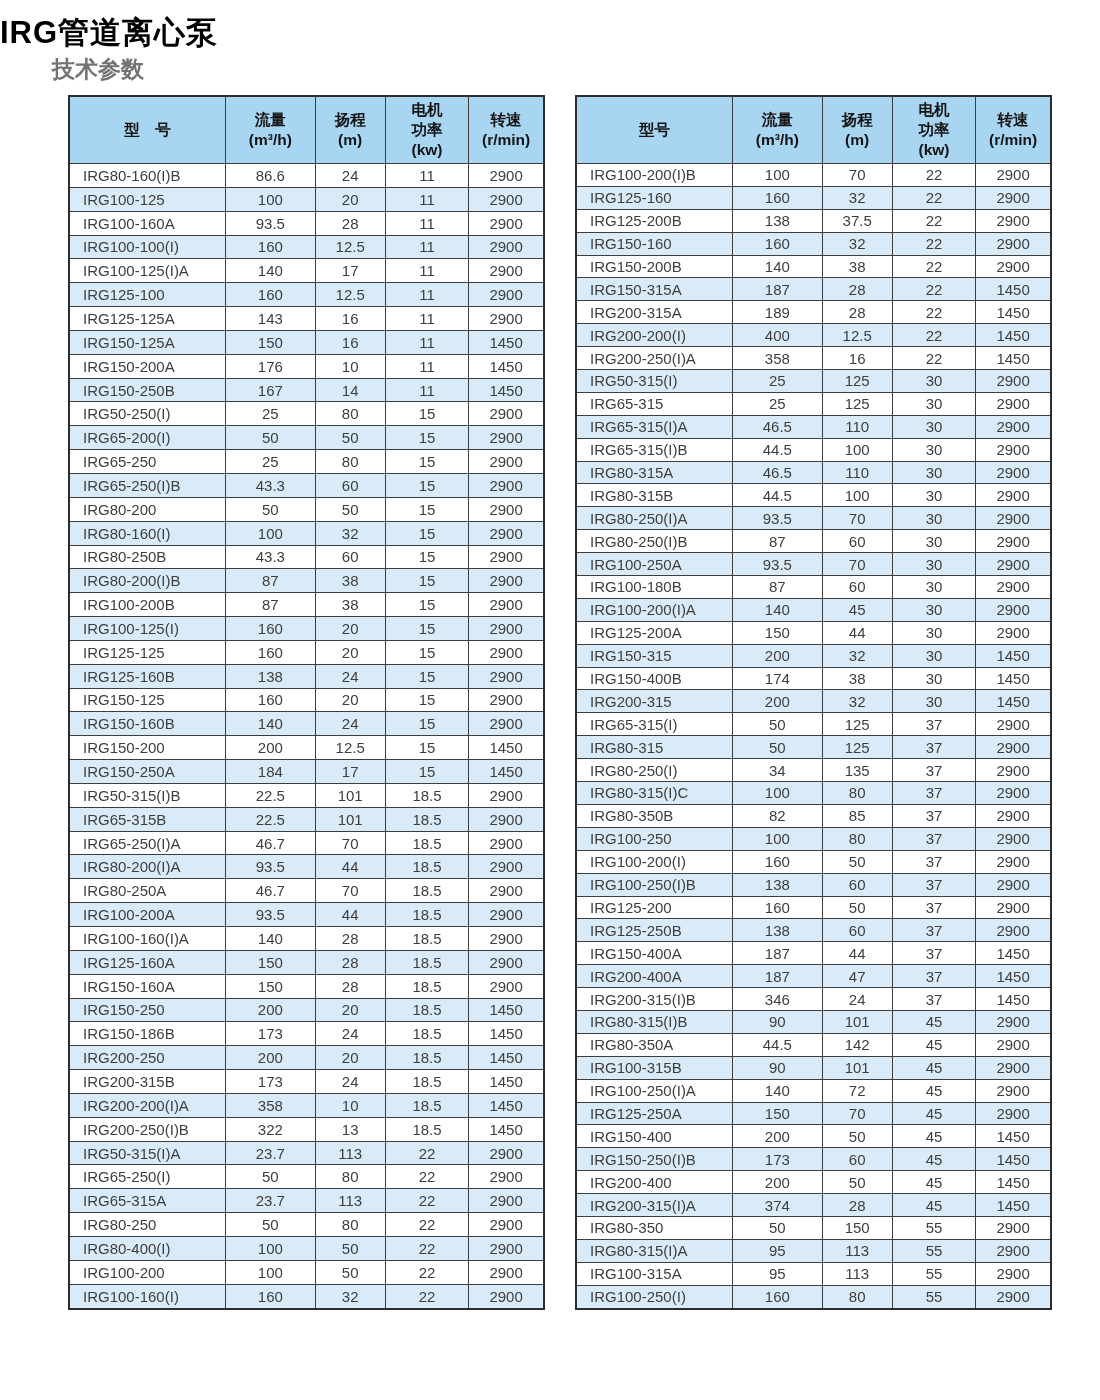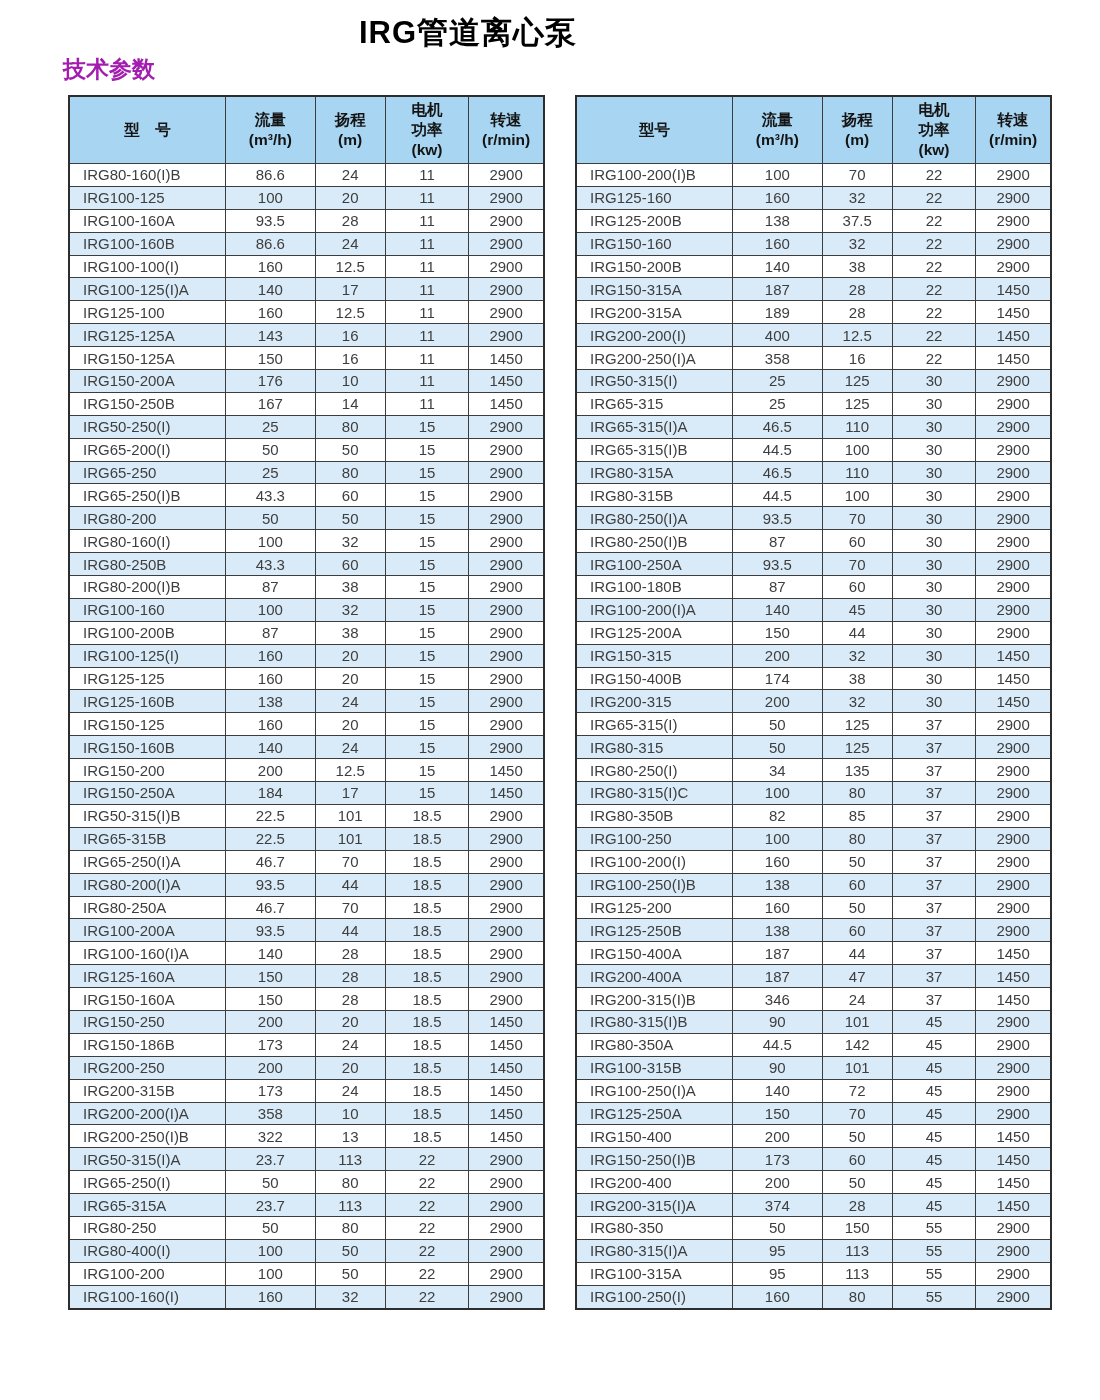--- a/index.html
+++ b/index.html
@@ -5,27 +5,27 @@
   html,body{margin:0;padding:0;}
   body{
     width:1100px;height:1400px;
     background:#ffffff;
     font-family:"Liberation Sans","DejaVu Sans",sans-serif;
     position:relative;
     -webkit-font-smoothing:antialiased;
   }
   .page-title{
     position:absolute;top:12px;left:0;width:936px;
-    margin:0;text-align:center;
+    margin:0;text-align:left;
     font-size:31px;font-weight:bold;color:#000;
     letter-spacing:1px;
   }
   .section-title{
-    position:absolute;top:54px;left:63px;
-    margin:0;font-size:23px;font-weight:bold;color:#a21caf;
+    position:absolute;top:54px;left:52px;
+    margin:0;font-size:23px;font-weight:bold;color:#737373;
   }
   .tables-wrap{
     position:absolute;top:95px;left:68px;
     display:flex;gap:30px;
   }
   table.spec{
     border-collapse:collapse;
     table-layout:fixed;
     width:477px;
     border:2px solid #2d2d2d;
@@ -109,27 +109,20 @@
           <td class="num">2900</td>
         </tr>
         <tr>
           <td class="model">IRG100-160A</td>
           <td class="num">93.5</td>
           <td class="num">28</td>
           <td class="num">11</td>
           <td class="num">2900</td>
         </tr>
         <tr>
-          <td class="model">IRG100-160B</td>
-          <td class="num">86.6</td>
-          <td class="num">24</td>
-          <td class="num">11</td>
-          <td class="num">2900</td>
-        </tr>
-        <tr>
           <td class="model">IRG100-100(I)</td>
           <td class="num">160</td>
           <td class="num">12.5</td>
           <td class="num">11</td>
           <td class="num">2900</td>
         </tr>
         <tr>
           <td class="model">IRG100-125(I)A</td>
           <td class="num">140</td>
           <td class="num">17</td>
@@ -217,27 +210,20 @@
           <td class="model">IRG80-250B</td>
           <td class="num">43.3</td>
           <td class="num">60</td>
           <td class="num">15</td>
           <td class="num">2900</td>
         </tr>
         <tr>
           <td class="model">IRG80-200(I)B</td>
           <td class="num">87</td>
           <td class="num">38</td>
-          <td class="num">15</td>
-          <td class="num">2900</td>
-        </tr>
-        <tr>
-          <td class="model">IRG100-160</td>
-          <td class="num">100</td>
-          <td class="num">32</td>
           <td class="num">15</td>
           <td class="num">2900</td>
         </tr>
         <tr>
           <td class="model">IRG100-200B</td>
           <td class="num">87</td>
           <td class="num">38</td>
           <td class="num">15</td>
           <td class="num">2900</td>
         </tr>

